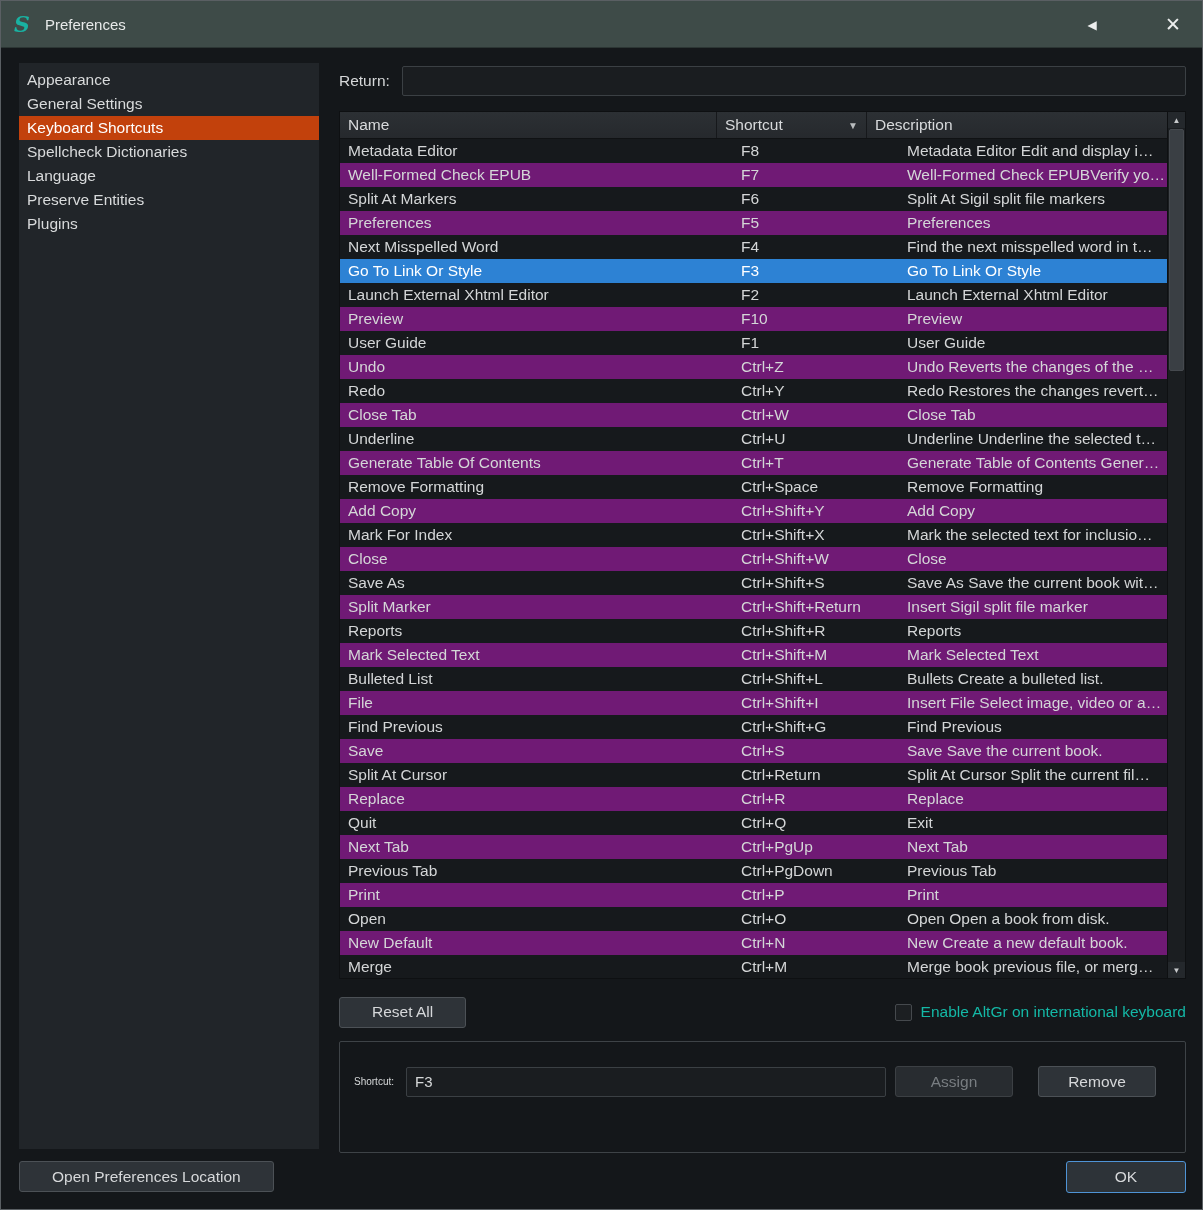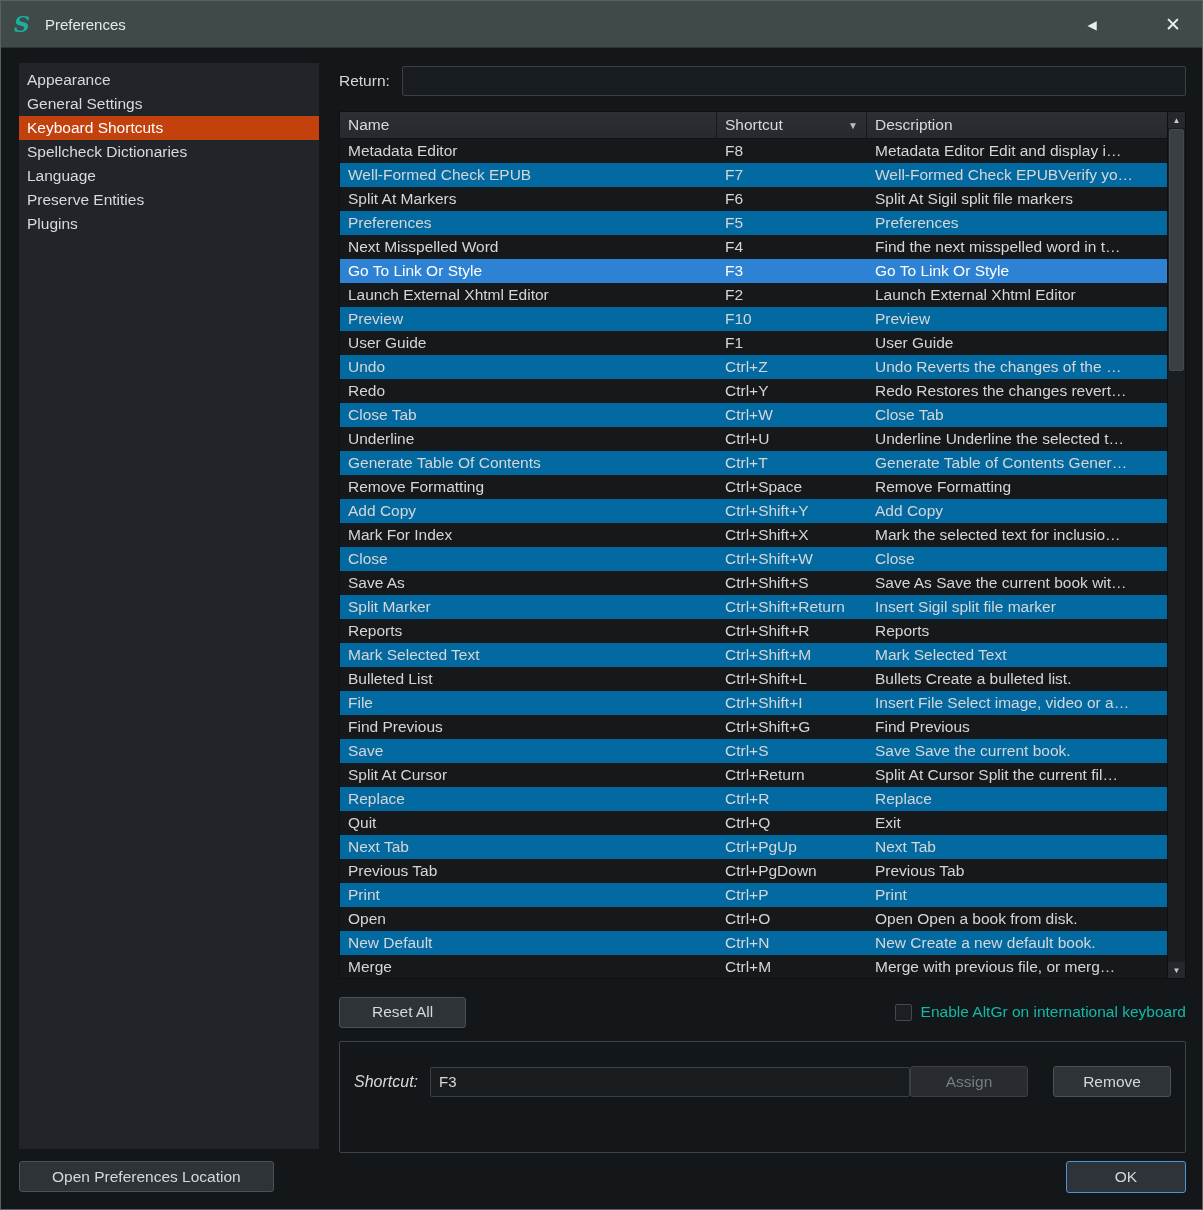--- a/index.html
+++ b/index.html
@@ -90,22 +90,23 @@
     border-right:1px solid #16181b;
     white-space:nowrap; overflow:hidden;
   }
   .th:last-child { border-right:none; }
   .sort-icon { margin-left:auto; font-size:10px; color:#b9bcbe; padding-left:6px; }
   .tbody { flex:1; }
   .trow {
     display:grid; grid-template-columns:377px 150px 1fr;
     height:24px;
     background:#16191c;
-  }
-  .trow.alt { background:#0369a1; }
+    gap:16px;
+  }
+  .trow.alt { background:#701a75; }
   .trow.selected { background:#2d82d4; }
   .trow.selected .c { color:#ffffff; }
   .c {
     font-size:15.5px; color:#d4d6d7;
     line-height:24px;
     padding:0 8px;
     white-space:nowrap; overflow:hidden;
   }
 
   
@@ -159,24 +160,24 @@
   
   .groupbox {
     position:absolute; left:338px; top:1040px; width:847px; height:112px;
     border:1px solid #3e4347;
     border-radius:2px;
   }
   .group-row {
     position:absolute; left:14px; top:24px; right:18px;
     display:flex; align-items:center;
   }
-  .shortcut-label { font-size:16px; color:#d6d8d9; margin-right:12px;font-style:italic; }
+  .shortcut-label { font-size:10px; color:#d6d8d9; margin-right:12px; }
   .shortcut-input { width:480px; flex:0 0 480px; }
   .group-row .btn { width:118px; flex:0 0 118px; }
-  .assign-btn { margin-left:0; }
+  .assign-btn { margin-left:9px; }
   .remove-btn { margin-left:25px; }
 
   
   .open-prefs-btn {
     position:absolute; left:18px; top:1160px; height:31px;
   }
   .ok-btn {
     position:absolute; left:1065px; top:1160px; width:120px; height:32px;
     border:1px solid #4f94d6;
     background:#2d3338;
@@ -390,21 +391,21 @@
           <div class="c description">Open Open a book from disk.</div>
         </div>
         <div class="trow alt">
           <div class="c name">New Default</div>
           <div class="c shortcut">Ctrl+N</div>
           <div class="c description">New Create a new default book.</div>
         </div>
         <div class="trow">
           <div class="c name">Merge</div>
           <div class="c shortcut">Ctrl+M</div>
-          <div class="c description">Merge with previous file, or merg…</div>
+          <div class="c description">Merge book previous file, or merg…</div>
         </div>
       </div>
   </div>
   <div class="vscroll">
     <div class="scroll-btn scroll-up">▲</div>
     <div class="scroll-thumb"></div>
     <div class="scroll-btn scroll-down">▼</div>
   </div>
 </div>
 

